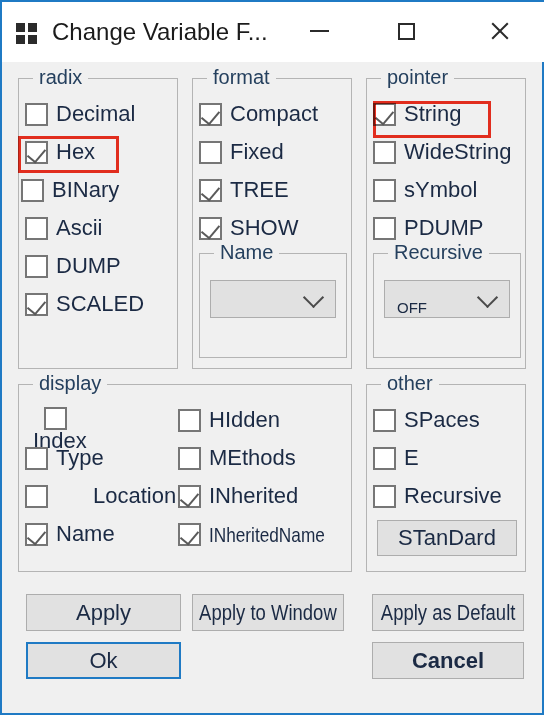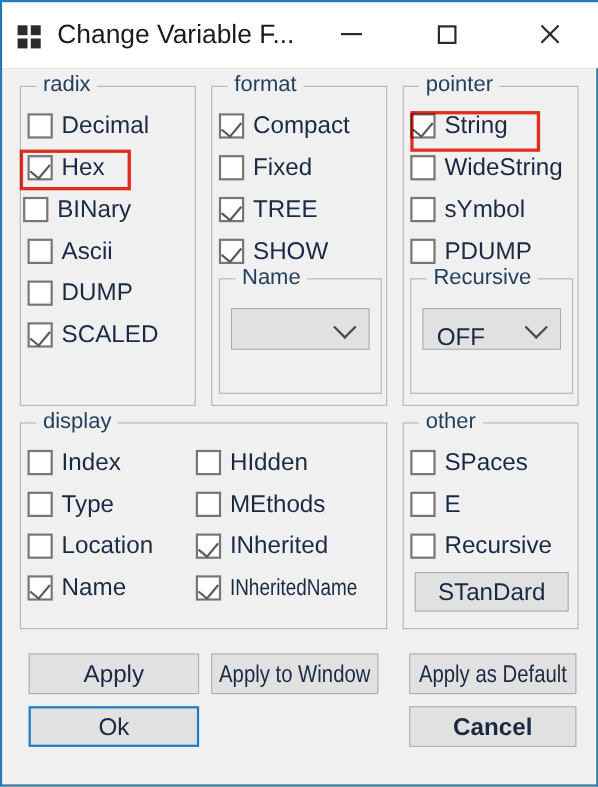--- a/index.html
+++ b/index.html
@@ -119,21 +119,21 @@
   
   .combo{
     position:absolute;
     box-sizing:border-box;
     border:1px solid #adadad;
     background:#e1e1e1;
     display:flex;align-items:center;
     padding-left:12px;
   }
   .combo .cval{
-    font-size:22px;color:#1b2a44;margin-top:16px;
+    font-size:15px;color:#1b2a44;margin-top:16px;
   }
   .combo .chev{
     position:absolute;right:14px;top:50%;
     width:13px;height:13px;margin-top:-9px;
     border:solid #4a4a4a;border-width:0 2.5px 2.5px 0;
     transform:rotate(45deg);
   }
 
   
   .btn{
@@ -265,29 +265,29 @@
         <div class="combo" style="left:10px;top:26px;width:126px;height:38px;">
           <span class="cval">OFF</span>
           <span class="chev"></span>
         </div>
       </div>
     </div>
 
     <div class="group" style="left:16px;top:322px;width:334px;height:188px;">
       <span class="legend">display</span>
 
-      <div class="cb" style="left:6px;top:22px;">
+      <div class="cb" style="left:6px;top:22px;flex-direction:column;">
         <span class="box"></span>
         <span class="lbl">Index</span>
       </div>
       <div class="cb" style="left:6px;top:60px;">
         <span class="box"></span>
         <span class="lbl">Type</span>
       </div>
-      <div class="cb" style="left:6px;top:98px;">
+      <div class="cb" style="left:6px;top:98px;gap:37px;">
         <span class="box"></span>
         <span class="lbl">Location</span>
       </div>
       <div class="cb" style="left:6px;top:136px;">
         <span class="box checked"></span>
         <span class="lbl">Name</span>
       </div>
 
       <div class="cb" style="left:159px;top:22px;">
         <span class="box"></span>

